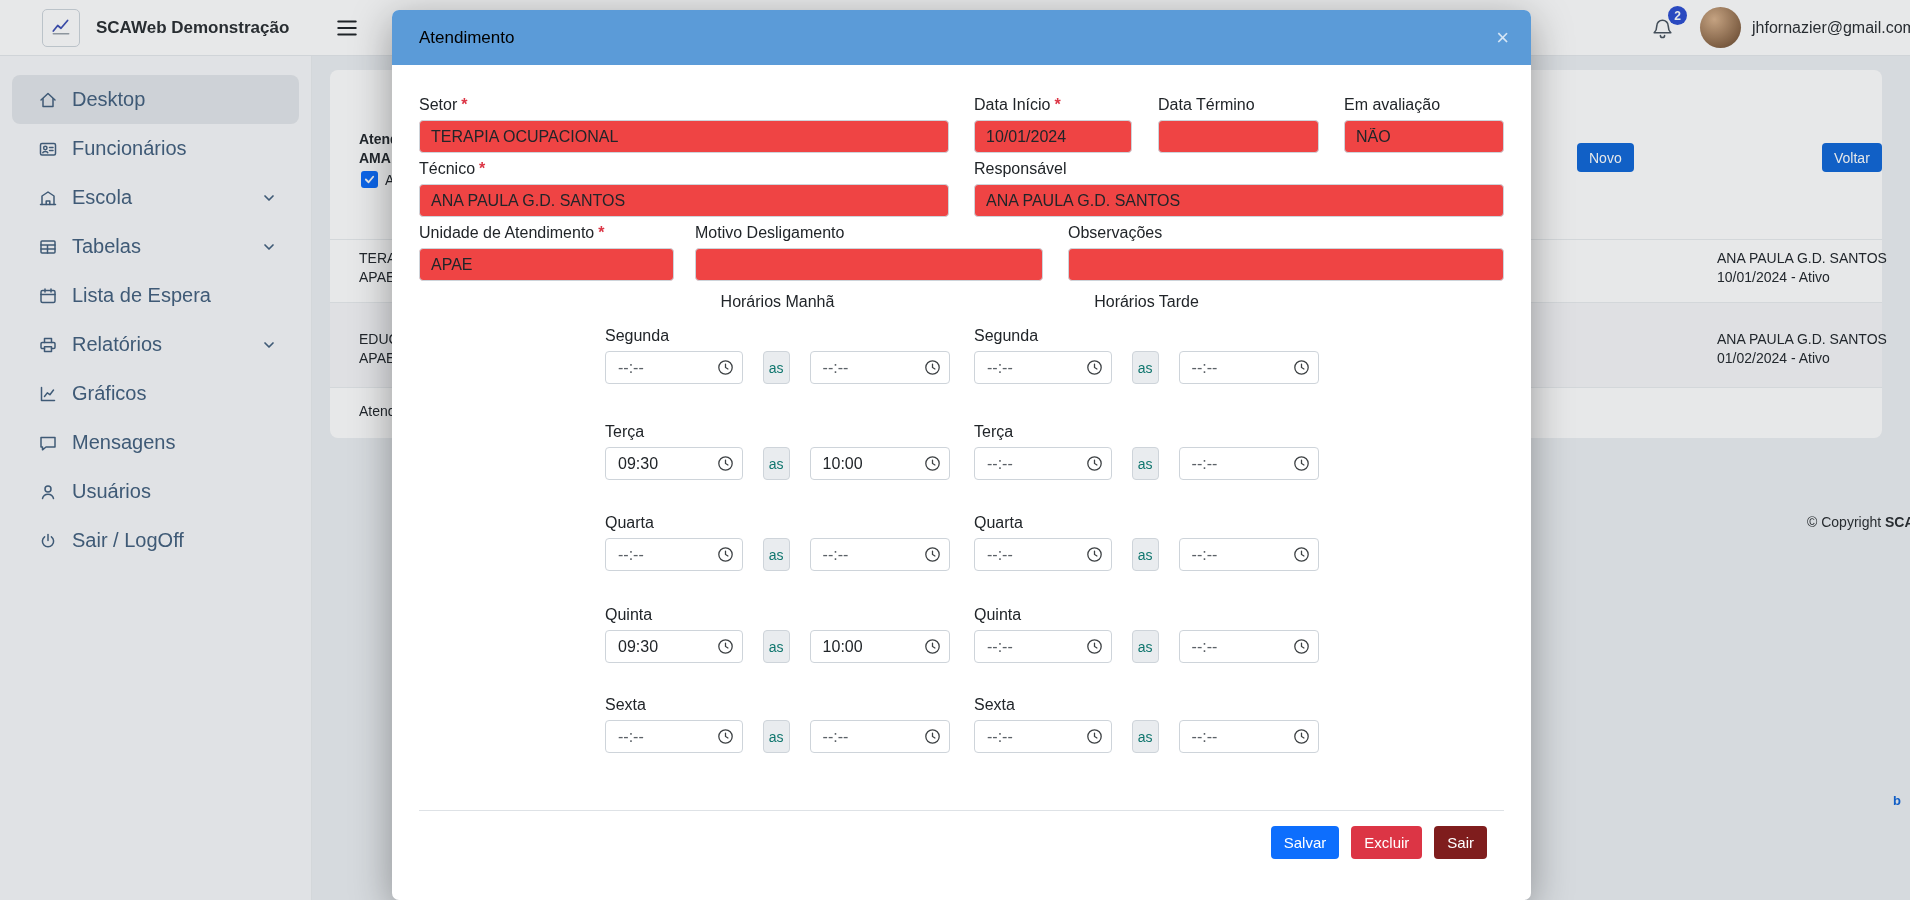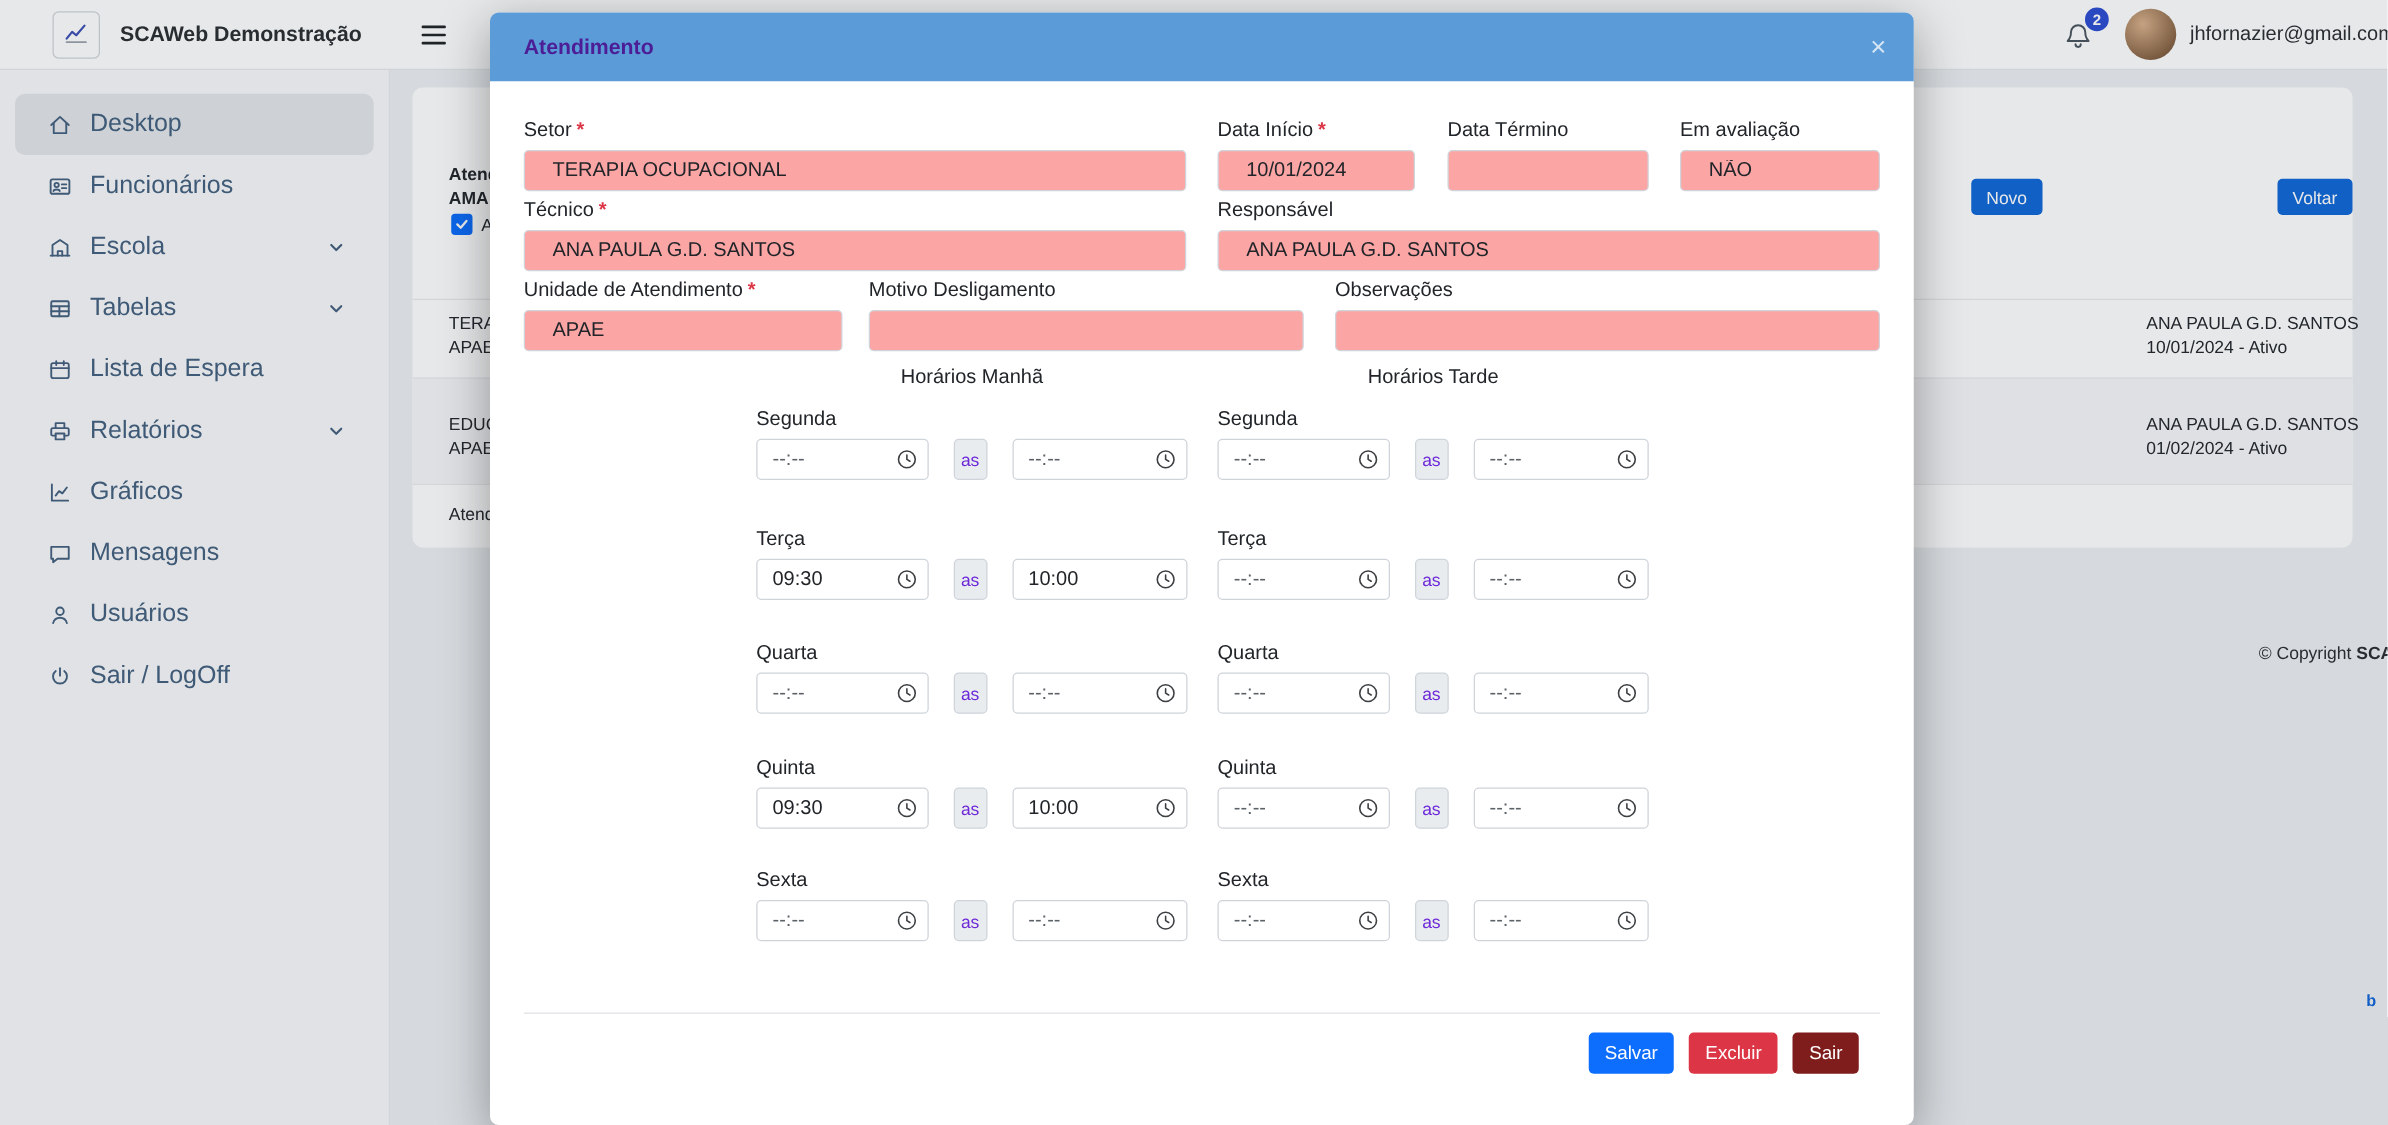--- a/index.html
+++ b/index.html
@@ -36,36 +36,36 @@
   .bg-btn{position:absolute;height:29px;padding:0 12px;background:#1168d8;color:#fff;border:none;border-radius:4px;font-size:14px;font-family:inherit;cursor:pointer}
   .bg-checkbox{position:absolute;width:17px;height:17px;background:#0d6efd;border-radius:3px;display:flex;align-items:center;justify-content:center;cursor:pointer}
   .copyright{position:absolute;left:1495px;top:458px;font-size:14px;white-space:nowrap;color:#2b2f33}
   .copyright b{font-weight:700}
   .edge-frag{position:absolute;left:1581px;top:737px;font-size:13px;font-weight:700;color:#1266d8}
 
   
   .backdrop{position:absolute;inset:0;background:rgba(15,25,35,.10);z-index:4}
   .modal{position:absolute;left:392px;top:10px;width:1139px;height:890px;background:#fff;border-radius:7px;box-shadow:0 10px 40px rgba(0,0,0,.35);z-index:5}
   .modal-header{position:absolute;left:0;top:0;width:100%;height:55px;background:#5b9bd8;border-radius:7px 7px 0 0}
-  .modal-title{position:absolute;left:27px;top:0;line-height:55px;color:#4c1d95;font-size:17px;font-weight:700}
+  .modal-title{position:absolute;left:27px;top:0;line-height:55px;color:#000000;font-size:17px;font-weight:400}
   .modal-close{position:absolute;right:22px;top:0;line-height:55px;color:rgba(255,255,255,.75);font-size:22px;cursor:pointer}
   .f{position:absolute}
   .f label{display:block;font-size:16px;color:#212529;margin-bottom:6px;white-space:nowrap}
   .req{color:#dc3545;margin-left:4px;font-weight:700}
-  .f input{display:block;width:100%;height:33px;border:1px solid #ced4da;border-radius:4px;padding:0 22px;font-size:16px;font-family:inherit;color:#212529;background:#fca5a5;outline:none}
+  .f input{display:block;width:100%;height:33px;border:1px solid #ced4da;border-radius:4px;padding:0 11px;font-size:16px;font-family:inherit;color:#212529;background:#ef4444;outline:none}
   .sched-title{position:absolute;top:283px;width:345px;text-align:center;font-size:16px;color:#212529}
   .day-group{position:absolute;width:345px}
   .day-label{font-size:16px;margin-bottom:6px}
   .time-row{display:flex;align-items:center}
   .time-box{height:33px;border:1px solid #ced4da;border-radius:4px;display:flex;align-items:center;justify-content:space-between;padding:0 8px 0 12px;background:#fff;cursor:text}
   .tb1{width:146px}
   .tb2{width:149px}
   .tv{font-size:16px;color:#212529}
   .tv.empty{color:#5b6167}
-  .as-box{height:33px;width:27px;margin:0 20px;background:#e9ecef;border:1px solid #ced4da;border-radius:4px;display:flex;align-items:center;justify-content:center;font-size:14px;color:#6d28d9;flex:none}
+  .as-box{height:33px;width:27px;margin:0 20px;background:#e9ecef;border:1px solid #ced4da;border-radius:4px;display:flex;align-items:center;justify-content:center;font-size:14px;color:#0f766e;flex:none}
   .clock{display:flex}
   .divider{position:absolute;left:27px;right:27px;top:800px;height:1px;background:#dee2e6}
   .btn-row{position:absolute;top:816px;right:44px;display:flex;gap:12px}
   .btn{height:33px;padding:0 13px;border:none;border-radius:4px;color:#fff;font-size:15px;font-family:inherit;cursor:pointer}
   .btn.primary{background:#0d6efd}
   .btn.danger{background:#dc3545}
   .btn.secondary{background:#7f1d1d}
 </style>
 </head>
 <body>

